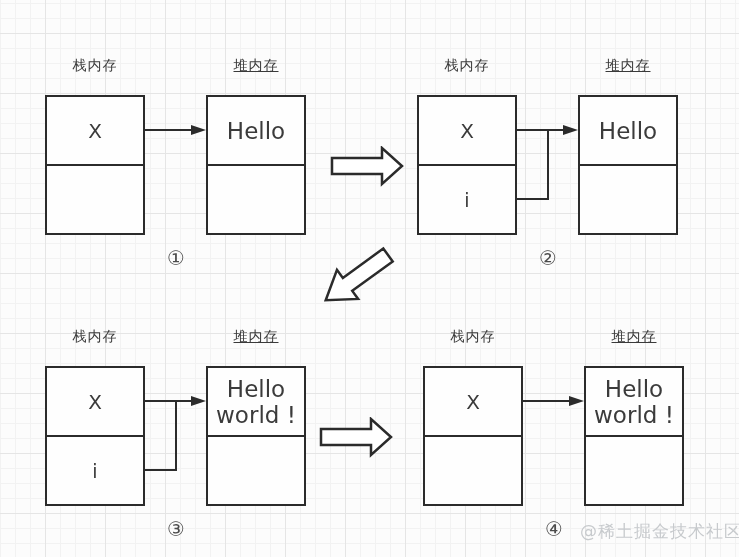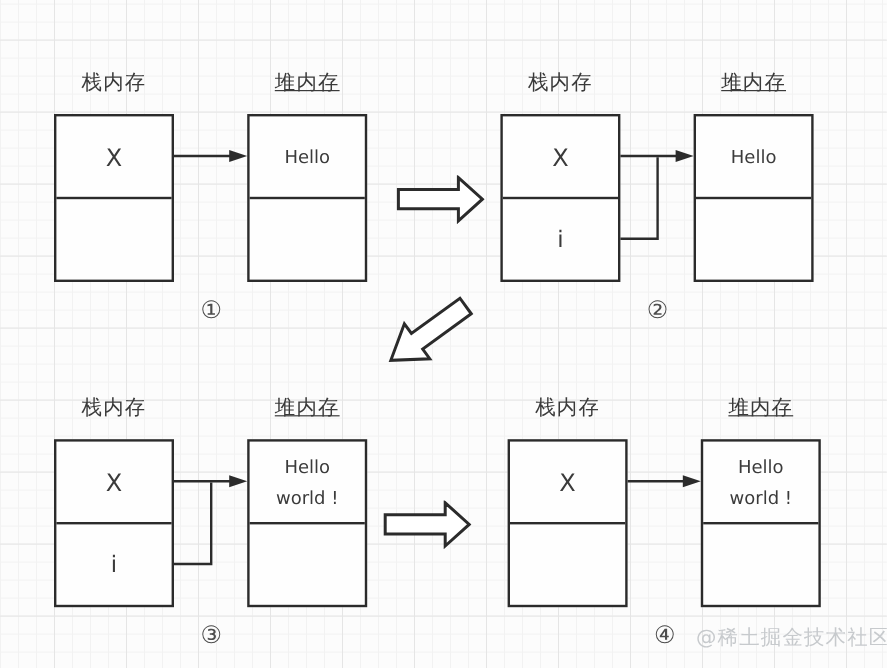--- a/index.html
+++ b/index.html
@@ -14,38 +14,38 @@
       linear-gradient(to right, #f2f2f2 1px, transparent 1px),
       linear-gradient(to bottom, #f2f2f2 1px, transparent 1px);
     background-size:60px 60px,60px 60px,15px 15px,15px 15px;
     background-position:45px 33px,45px 33px,0 3px,0 3px;
     font-family:"DejaVu Sans","Liberation Sans",sans-serif;
     color:#3a3a3a;
   }
   .panel{position:absolute;width:272px;height:218px;}
   .mem-label{
     position:absolute;top:2px;width:100px;
-    text-align:center;font-size:17px;color:#3a3a3a;
+    text-align:center;font-size:14px;color:#3a3a3a;
     letter-spacing:1px;white-space:nowrap;
   }
   .stack-label{left:5px;}
   .heap-label{left:166px;text-decoration:underline;}
   .membox{
     position:absolute;top:40px;width:100px;height:140px;
     border:2px solid #2b2b2b;background:#fefefe;
     box-sizing:border-box;display:flex;flex-direction:column;
   }
   .stack-box{left:5px;}
   .heap-box{left:166px;}
   .cell{
     flex:1;display:flex;align-items:center;justify-content:center;
     font-size:19px;color:#3b3b3b;
   }
   .cell.top{border-bottom:2px solid #2b2b2b;}
-  .cell .lines{text-align:center;line-height:26px;font-size:15px;}
+  .cell .lines{text-align:center;line-height:26px;font-size:23px;}
   .cell .lines span{display:block;}
   .stack-x{font-size:20px;}
   .step-number{
     position:absolute;top:191px;left:0;width:272px;
     text-align:center;font-size:20px;color:#4c4c4c;
   }
   .connector-svg,.flow-svg{position:absolute;pointer-events:none;}
   .ln{stroke:#2b2b2b;stroke-width:2;fill:none;}
   .hd{fill:#2b2b2b;stroke:none;}
   .flow-shape{fill:#ffffff;stroke:#2b2b2b;stroke-width:2.5;stroke-linejoin:miter;}

